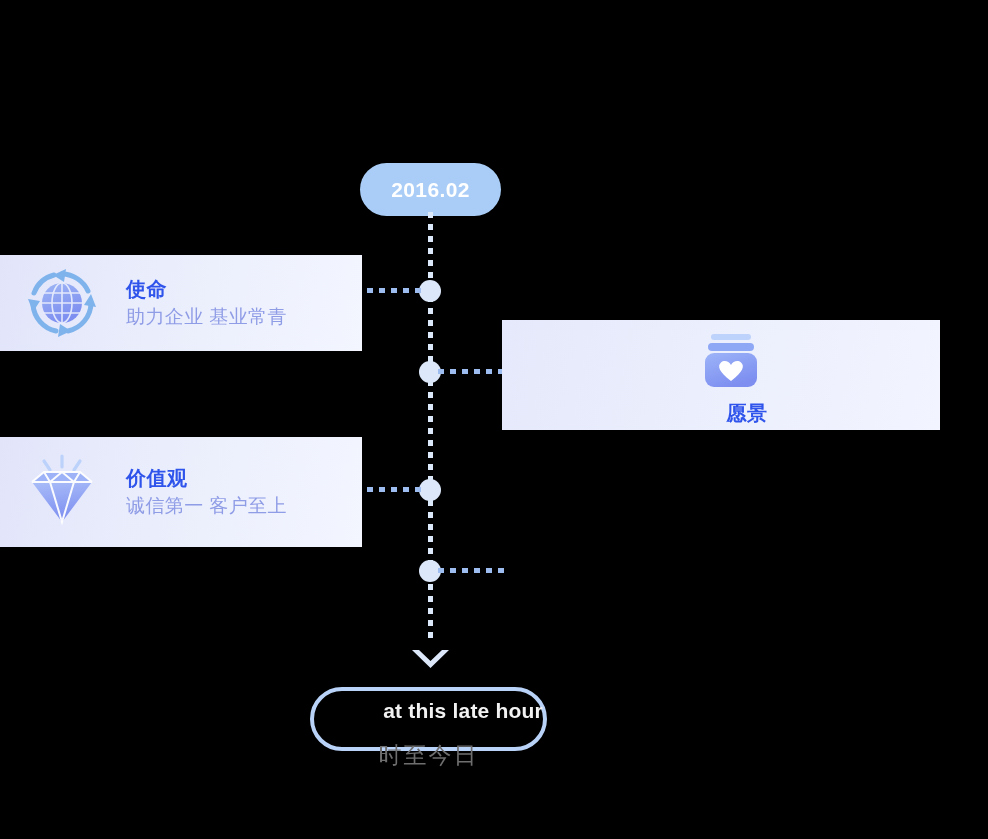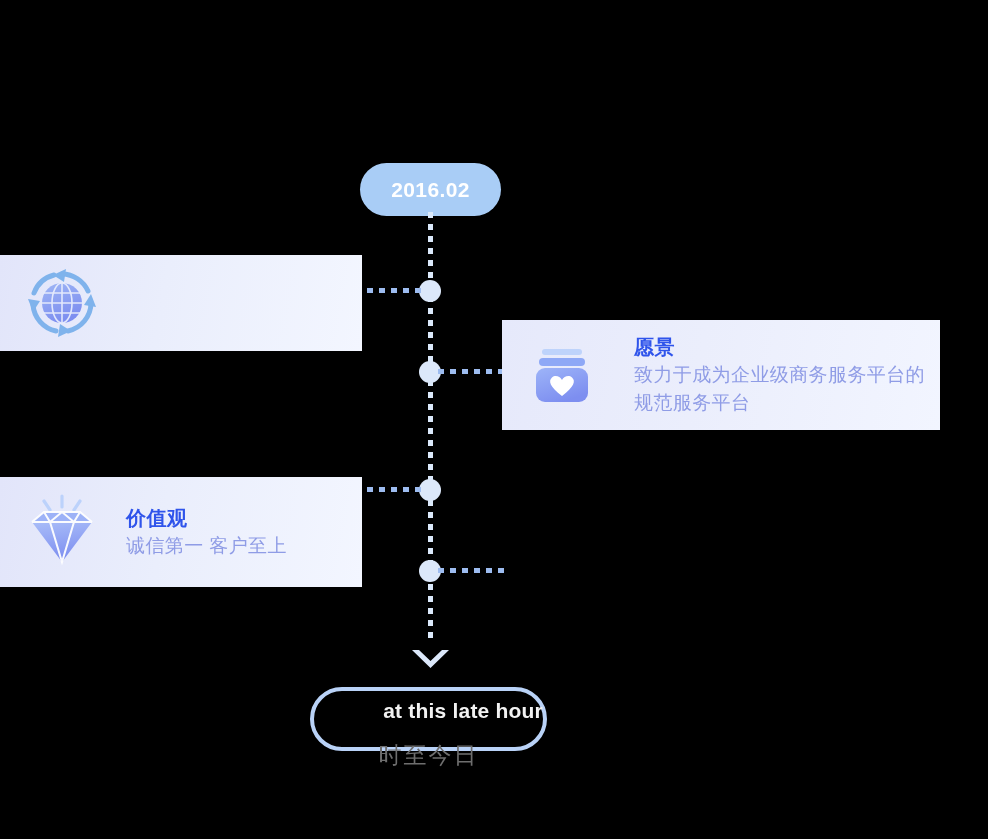--- a/index.html
+++ b/index.html
@@ -133,24 +133,25 @@
     position: absolute;
     display: flex;
     align-items: center;
     box-sizing: border-box;
   }
   .card-left {
     background: linear-gradient(100deg, #e2e5fa 0%, #eaeefc 45%, #f3f6ff 100%);
   }
   .card-right {
     background: linear-gradient(100deg, #e6e9fb 0%, #ebeefc 45%, #f2f5ff 100%);
+    flex-direction: column;
   }
 
   .card.mission  { left: 0px;   top: 255px; width: 362px; height: 96px; padding-left: 22px; }
-  .card.values   { left: 0px;   top: 437px; width: 362px; height: 110px; padding-left: 22px; margin-top: 40px; }
+  .card.values   { left: 0px;   top: 437px; width: 362px; height: 110px; padding-left: 22px; }
   .card.vision   { left: 502px; top: 320px; width: 438px; height: 110px; padding-left: 20px; }
   .card.spirit   { left: 502px; top: 516px; width: 438px; height: 112px; padding-left: 20px; }
 
   .card-icon {
     flex: 0 0 auto;
     width: 80px;
     height: 80px;
     display: flex;
     align-items: center;
     justify-content: center;
@@ -223,40 +224,43 @@
         <circle cx="40" cy="40" r="20" fill="url(#gGlobe)"></circle>
         <g stroke="#e8edfd" stroke-width="1.6" fill="none" opacity="0.95">
           <line x1="20" y1="40" x2="60" y2="40"></line>
           <line x1="40" y1="20" x2="40" y2="60"></line>
           <ellipse cx="40" cy="40" rx="10" ry="20"></ellipse>
           <path d="M21.5 30 H58.5"></path>
           <path d="M21.5 50 H58.5"></path>
         </g>
       </svg>
     </div>
+    <div class="card-text">
+      <div class="card-title">使命</div>
+      <div class="card-desc">助力企业 基业常青</div>
+    </div>
   </div>
 
   <div class="card card-right vision">
     <div class="card-icon">
       <svg viewBox="0 0 80 80" width="80" height="80">
         <defs>
           <linearGradient id="gJar" x1="0" y1="0" x2="0.5" y2="1">
             <stop offset="0%" stop-color="#9db4f8"></stop>
             <stop offset="100%" stop-color="#7d8ef0"></stop>
           </linearGradient>
         </defs>
         <rect x="20" y="14" width="40" height="6" rx="3" fill="#bed3fb"></rect>
         <rect x="17" y="23" width="46" height="8" rx="4" fill="#8ea8f6"></rect>
         <rect x="14" y="33" width="52" height="34" rx="9" fill="url(#gJar)"></rect>
         <path d="M40 61 C28 52 26 46 30 42.5 C33.4 39.5 38 41.5 40 45 C42 41.5 46.6 39.5 50 42.5 C54 46 52 52 40 61 Z" fill="#ffffff"></path>
       </svg>
     </div>
     <div class="card-text">
       <div class="card-title">愿景</div>
-      <div class="card-desc">致力于成为企业级商务服务平台的规范服务平台</div>
     </div>
   </div>
 
   <div class="card card-left values">
     <div class="card-icon">
       <svg viewBox="0 0 80 80" width="80" height="80">
         <defs>
           <linearGradient id="gDia" x1="0" y1="0" x2="0.2" y2="1">
             <stop offset="0%" stop-color="#a9bdf8"></stop>
             <stop offset="100%" stop-color="#7d8ef0"></stop>

